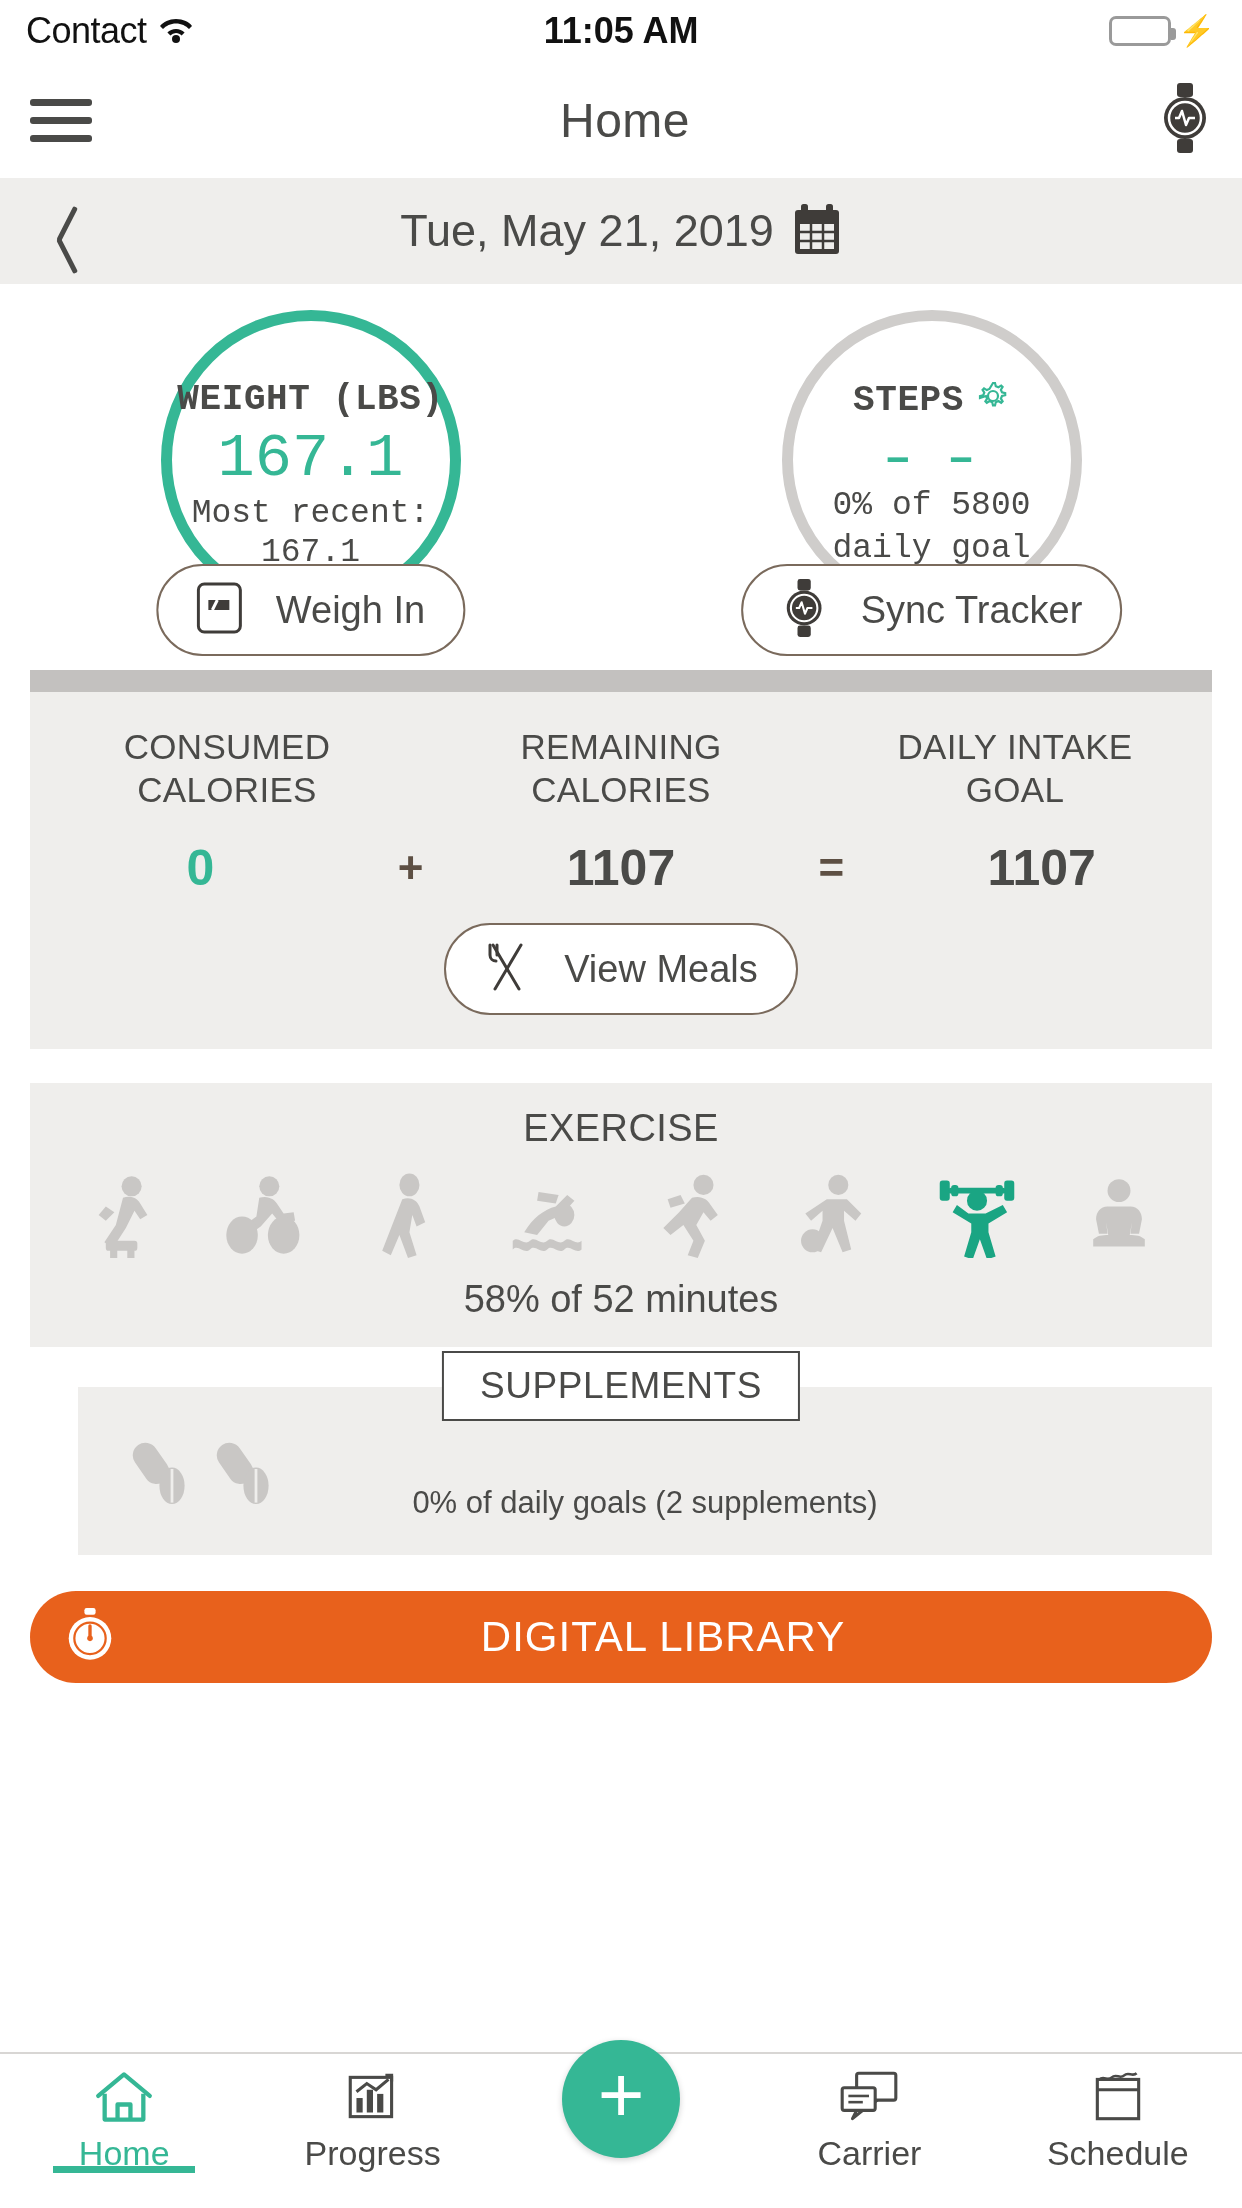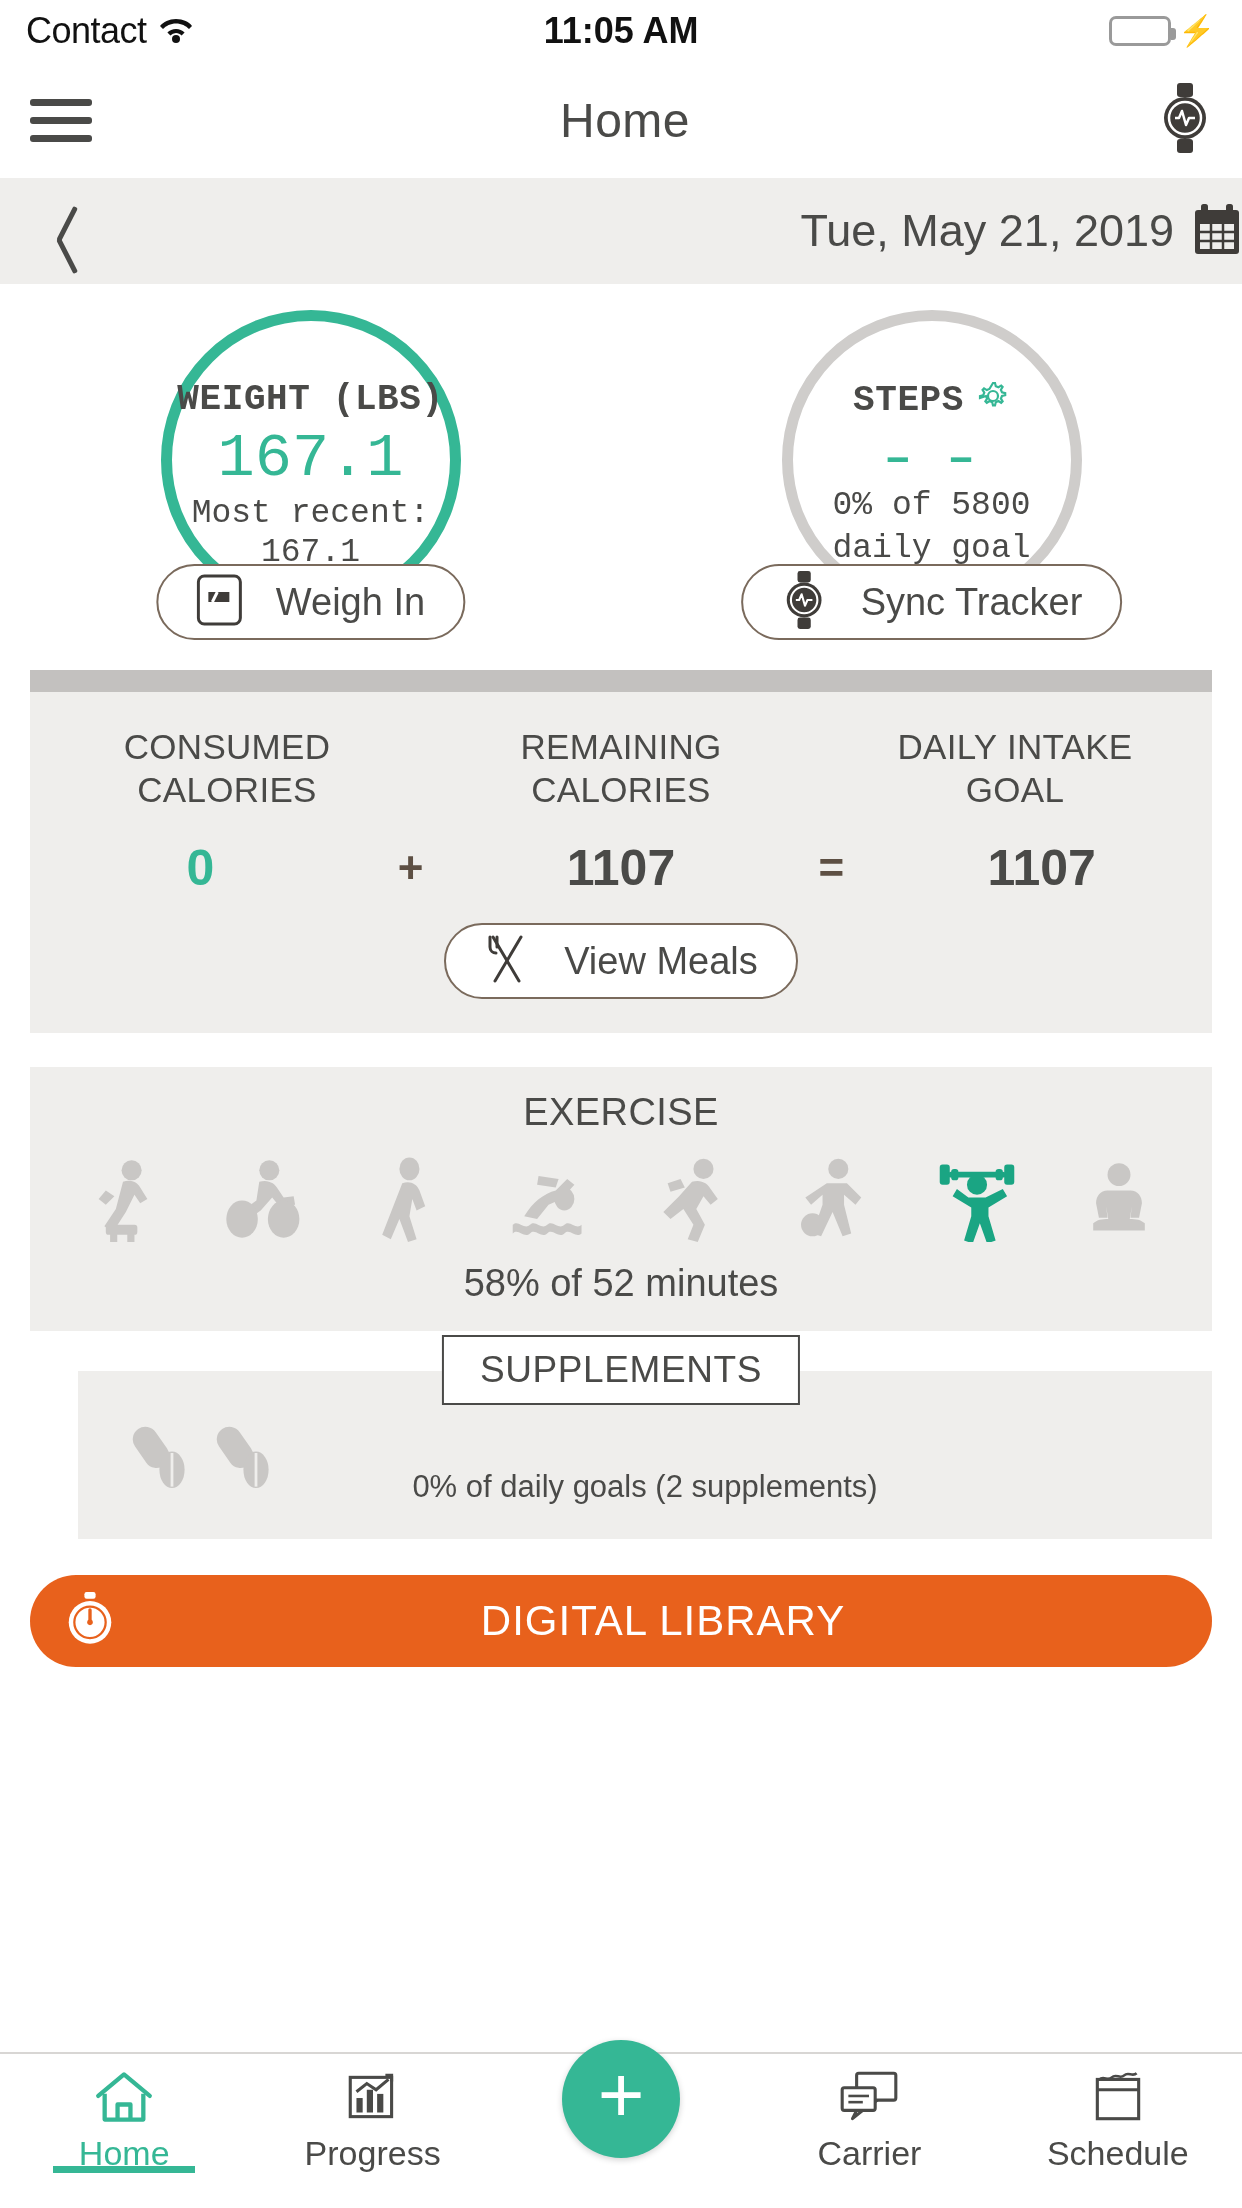--- a/index.html
+++ b/index.html
@@ -48,21 +48,21 @@
   }
   .back-chev { width:56px; height:56px; position:relative; cursor:pointer; }
   .back-chev::before, .back-chev::after {
     content:""; position:absolute; left:22px; width:5px; height:38px;
     background:#4a4a48; border-radius:2px;
   }
   .back-chev::before { top:0; transform:rotate(27deg); transform-origin:bottom; }
   .back-chev::after  { top:36px; transform:rotate(-27deg); transform-origin:top; }
   .date-center {
     position:absolute; left:0; right:0; text-align:center;
-    display:flex; align-items:center; justify-content:flex-end; gap:18px;
+    display:flex; align-items:center; justify-content:center; gap:18px;
     pointer-events:none;
   }
   .date-text { font-size:45px; color:#4a4a48; font-weight:400; }
 
   
   .metrics { display:flex; padding:18px 0 0; }
   .metric { flex:1; position:relative; height:348px; }
   .ring {
     position:absolute; left:50%; top:8px; transform:translateX(-50%);
     width:300px; height:300px; border-radius:50%;
@@ -77,21 +77,21 @@
     display:flex; align-items:center; gap:12px; white-space:nowrap;
   }
   .ring-value { font-size:62px; color:#35b795; font-weight:400; margin-top:6px; line-height:1.05; }
   .ring-value.dashes { font-size:46px; letter-spacing:4px; font-weight:700; margin-top:14px; }
   .ring-sub { font-size:33px; color:#4a4a48; text-align:center; line-height:1.18; margin-top:4px; }
   .gear { color:#35b795; font-size:34px; line-height:1; }
 
   .pill {
     position:absolute; left:50%; transform:translateX(-50%); top:262px;
     background:#fff; border:2px solid #7a6a5c; border-radius:48px;
-    height:76px; display:flex; align-items:center; gap:34px;
+    height:92px; display:flex; align-items:center; gap:34px;
     padding:0 38px; white-space:nowrap; cursor:pointer;text-align:center;
   }
   .pill-label { font-size:38px; color:#4a4a48; }
 
   
   .card { margin:20px 30px 0; background:#efeeec; }
   .card-topbar { height:22px; background:#c3c1bf; }
   .cal-head { display:flex; padding:34px 0 0;align-items:flex-end; }
   .cal-col { flex:1; text-align:center; font-size:35px; color:#4a4a48; line-height:1.22; font-weight:400; letter-spacing:0.3px; }
   .cal-row { display:flex; align-items:center; padding:28px 0 0; }

